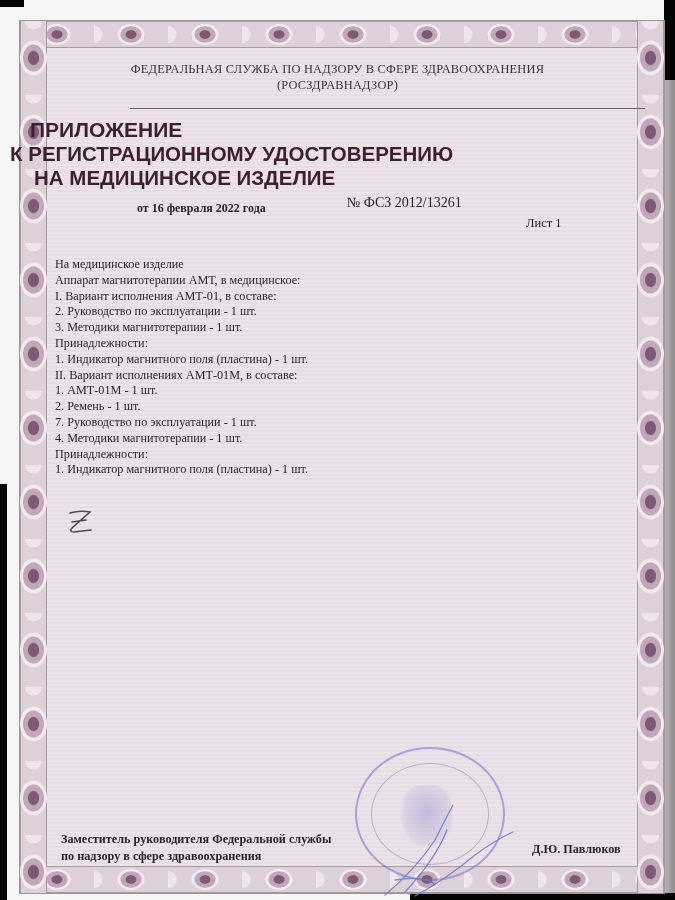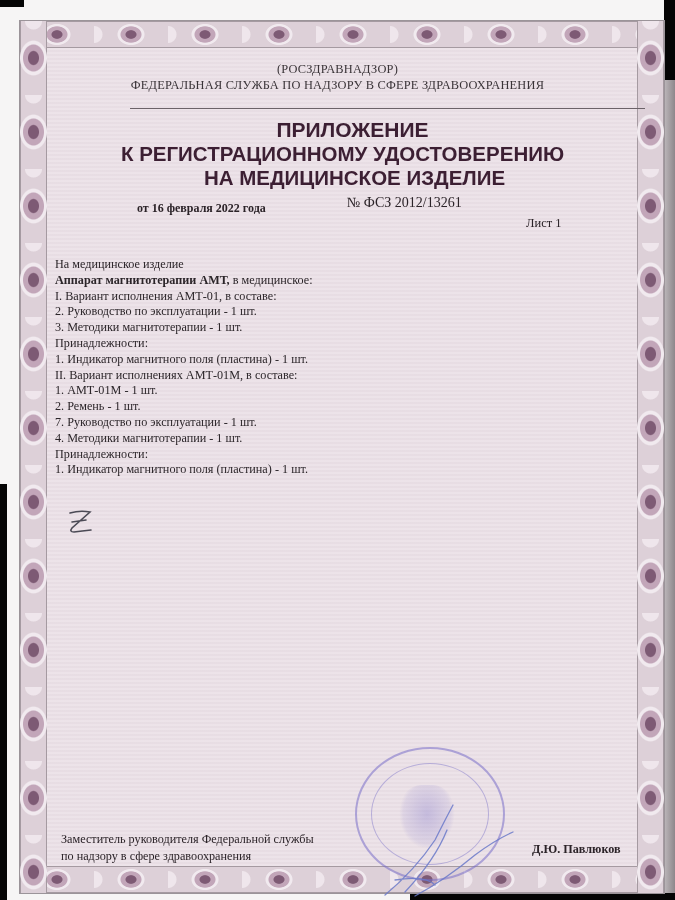--- a/index.html
+++ b/index.html
@@ -30,58 +30,58 @@
     background-size:27px 74px,27px 74px,1px 100%,1px 100%,auto;
     background-repeat:repeat-y,repeat-y,no-repeat,no-repeat,repeat;}
   .border-left{left:0;}
   .border-right{right:0;transform:scaleX(-1);}
   .panel{position:absolute;left:27px;top:27px;right:27px;bottom:27px;
     background:
       repeating-linear-gradient(0deg, rgba(255,255,255,0.08) 0 2px, rgba(180,160,175,0.06) 2px 4px),
       #ebe1e7;}
   .agency{position:absolute;left:0;right:0;top:61px;text-align:center;font-size:12.4px;letter-spacing:0.2px;color:#3a3438;line-height:16px;}
   .rule{position:absolute;left:130px;right:30px;top:108px;height:1px;background:#6b6268;}
-  .title{position:absolute;left:0;right:0;text-align:center;font-family:"Liberation Sans","DejaVu Sans",sans-serif;font-weight:bold;color:#3c1f33;}
+  .title{position:absolute;left:0;right:0;font-family:"Liberation Sans","DejaVu Sans",sans-serif;font-weight:bold;color:#3c1f33;}
   .t1{top:118px;font-size:21px;left:30px;}
   .t2{top:142px;font-size:20.5px;left:10px;}
   .t3{top:166px;font-size:20.5px;left:34px;}
   .date{position:absolute;left:137px;top:201px;font-size:12px;font-weight:bold;color:#2b2328;}
   .regno{position:absolute;left:347px;top:195px;font-size:14px;font-weight:normal;color:#2b2328;}
   .sheet{position:absolute;left:526px;top:216px;font-size:12.5px;font-weight:normal;color:#2b2328;}
   .body{position:absolute;left:55px;top:257px;font-size:12.2px;line-height:15.8px;color:#2b2529;}
   .body div{white-space:nowrap;}
-  .b{font-weight:bold;}
+  .b{font-weight:normal;}
   .mark{position:absolute;left:64px;top:507px;}
   .stamp{position:absolute;left:355px;top:747px;width:150px;height:134px;border-radius:50%;border:2px solid rgba(120,110,200,0.55);box-sizing:border-box;}
   .stamp-inner{position:absolute;left:14px;top:14px;right:14px;bottom:14px;border-radius:50%;border:1px solid rgba(120,110,200,0.45);}
   .stamp-eagle{position:absolute;left:42px;top:36px;width:56px;height:64px;border-radius:40% 40% 45% 45%;background:radial-gradient(ellipse at 50% 45%, rgba(125,115,200,0.35), rgba(125,115,200,0.12) 60%, transparent 70%);}
   .sig{position:absolute;left:375px;top:800px;}
-  .sign-left{position:absolute;left:61px;top:831px;font-size:12.2px;font-weight:normal;line-height:17px;color:#2b2328;}
+  .sign-left{position:absolute;left:61px;top:831px;font-size:12.2px;font-weight:bold;line-height:17px;color:#2b2328;}
   .sign-right{position:absolute;left:496px;top:842px;font-size:12.2px;font-weight:bold;color:#2b2328;margin-left:36px;}
 </style>
 </head>
 <body>
 
 <div class="scan-black" style="left:0;top:0;width:24px;height:7px;"></div>
 <div class="scan-black" style="left:664px;top:0;width:11px;height:80px;"></div>
 <div style="position:absolute;left:664px;top:80px;width:11px;height:820px;background:linear-gradient(90deg,#bdb8bb,#8e878b);"></div>
 <div class="scan-black" style="left:410px;top:893px;width:265px;height:7px;"></div>
 <div class="scan-black" style="left:0;top:484px;width:7px;height:416px;"></div>
 
 <div class="frame">
   <div class="border-top"></div>
   <div class="border-bottom"></div>
   <div class="border-left"></div>
   <div class="border-right"></div>
   <div class="panel"></div>
 </div>
 
 <div class="agency">
+  <div>ФЕДЕРАЛЬНАЯ СЛУЖБА ПО НАДЗОРУ В СФЕРЕ ЗДРАВООХРАНЕНИЯ</div>
   <div>(РОСЗДРАВНАДЗОР)</div>
-  <div>ФЕДЕРАЛЬНАЯ СЛУЖБА ПО НАДЗОРУ В СФЕРЕ ЗДРАВООХРАНЕНИЯ</div>
 </div>
 <div class="rule"></div>
 
 <div class="title t1">ПРИЛОЖЕНИЕ</div>
 <div class="title t2">К РЕГИСТРАЦИОННОМУ УДОСТОВЕРЕНИЮ</div>
 <div class="title t3">НА МЕДИЦИНСКОЕ ИЗДЕЛИЕ</div>
 
 <div class="date">от  16 февраля 2022 года</div>
 <div class="regno">№  ФСЗ 2012/13261</div>
 <div class="sheet">Лист 1</div>

